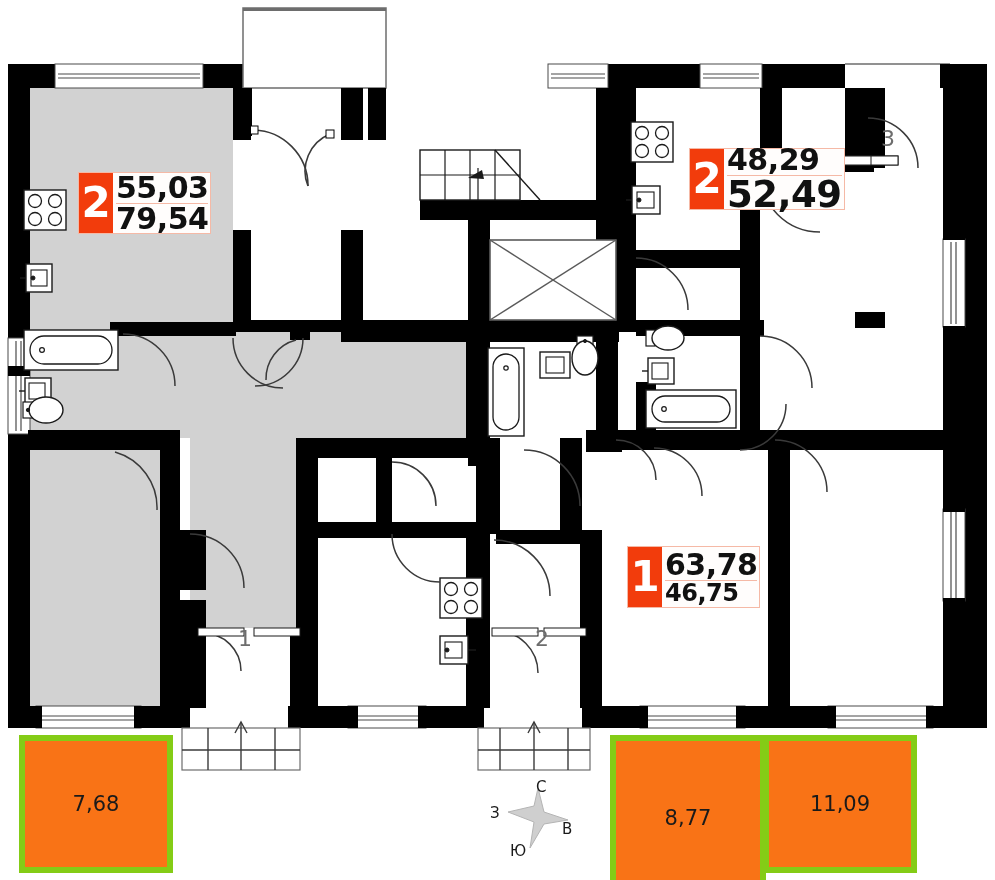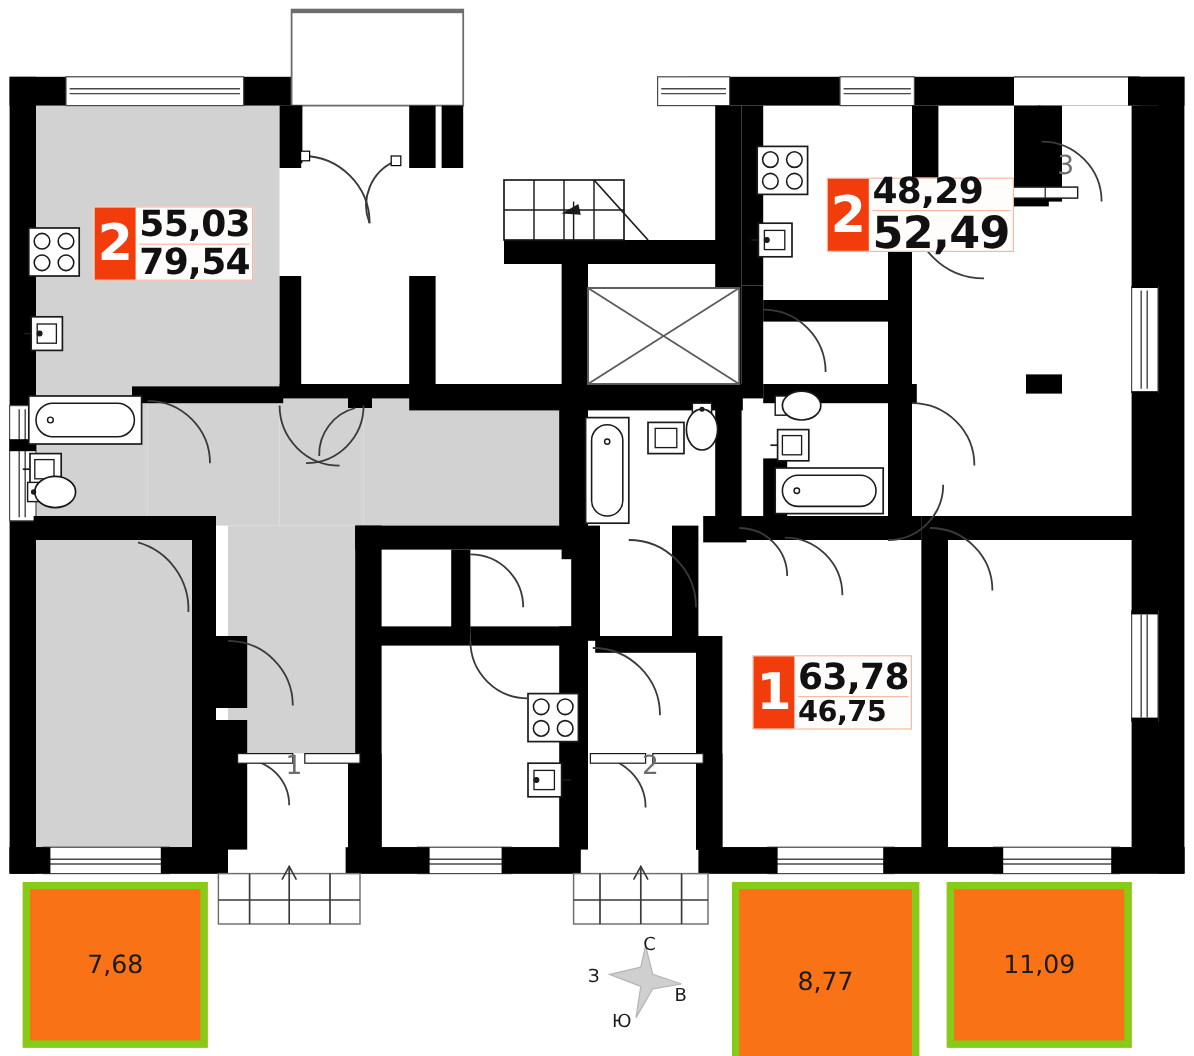--- a/index.html
+++ b/index.html
@@ -497,21 +497,21 @@
   <div class="room-num" style="left:238px; top:628px;">1</div>
   <div class="room-num" style="left:535px; top:628px;">2</div>
   <div class="room-num" style="left:881px; top:128px;">3</div>
 
   <div class="legend-box" style="left:19px; top:735px; width:154px; height:138px;">
     <span>7,68</span>
   </div>
   <div class="legend-box" style="left:610px; top:735px; width:156px; height:165px;">
     <span>8,77</span>
   </div>
-  <div class="legend-box" style="left:789px; top:735px; width:154px; height:138px;">
+  <div class="legend-box" style="left:763px; top:735px; width:154px; height:138px;">
     <span>11,09</span>
   </div>
 
   <div class="compass" style="left:488px; top:770px; width:110px; height:100px;">
     <span class="lbl" style="left:48px; top:8px;">С</span>
     <span class="lbl" style="left:2px; top:34px;">З</span>
     <span class="lbl" style="left:74px; top:50px;">В</span>
     <span class="lbl" style="left:22px; top:72px;">Ю</span>
   </div>
 

